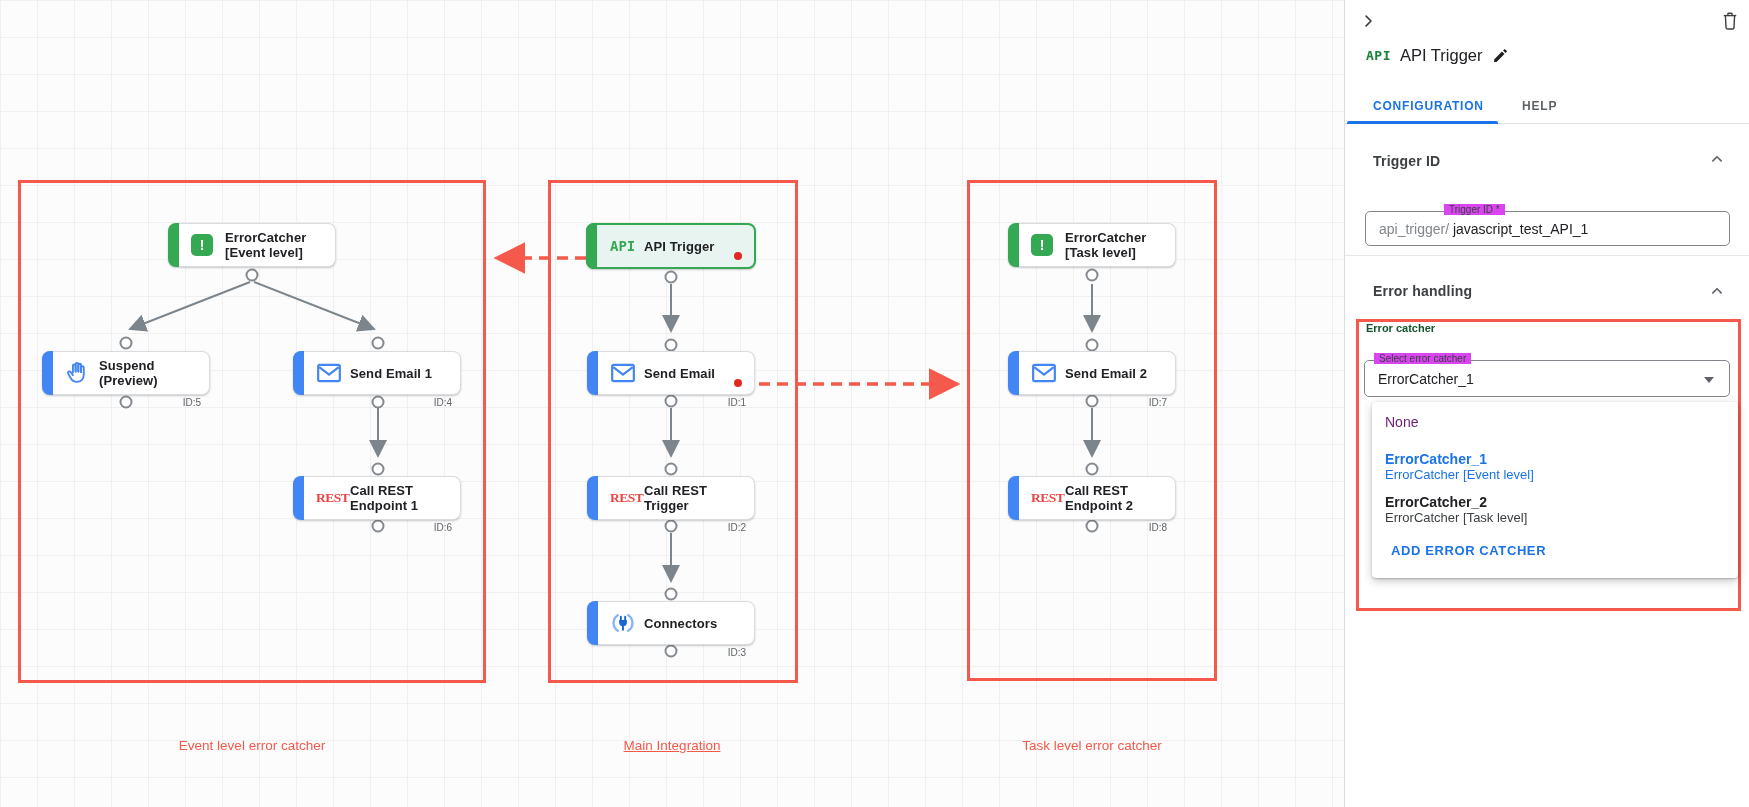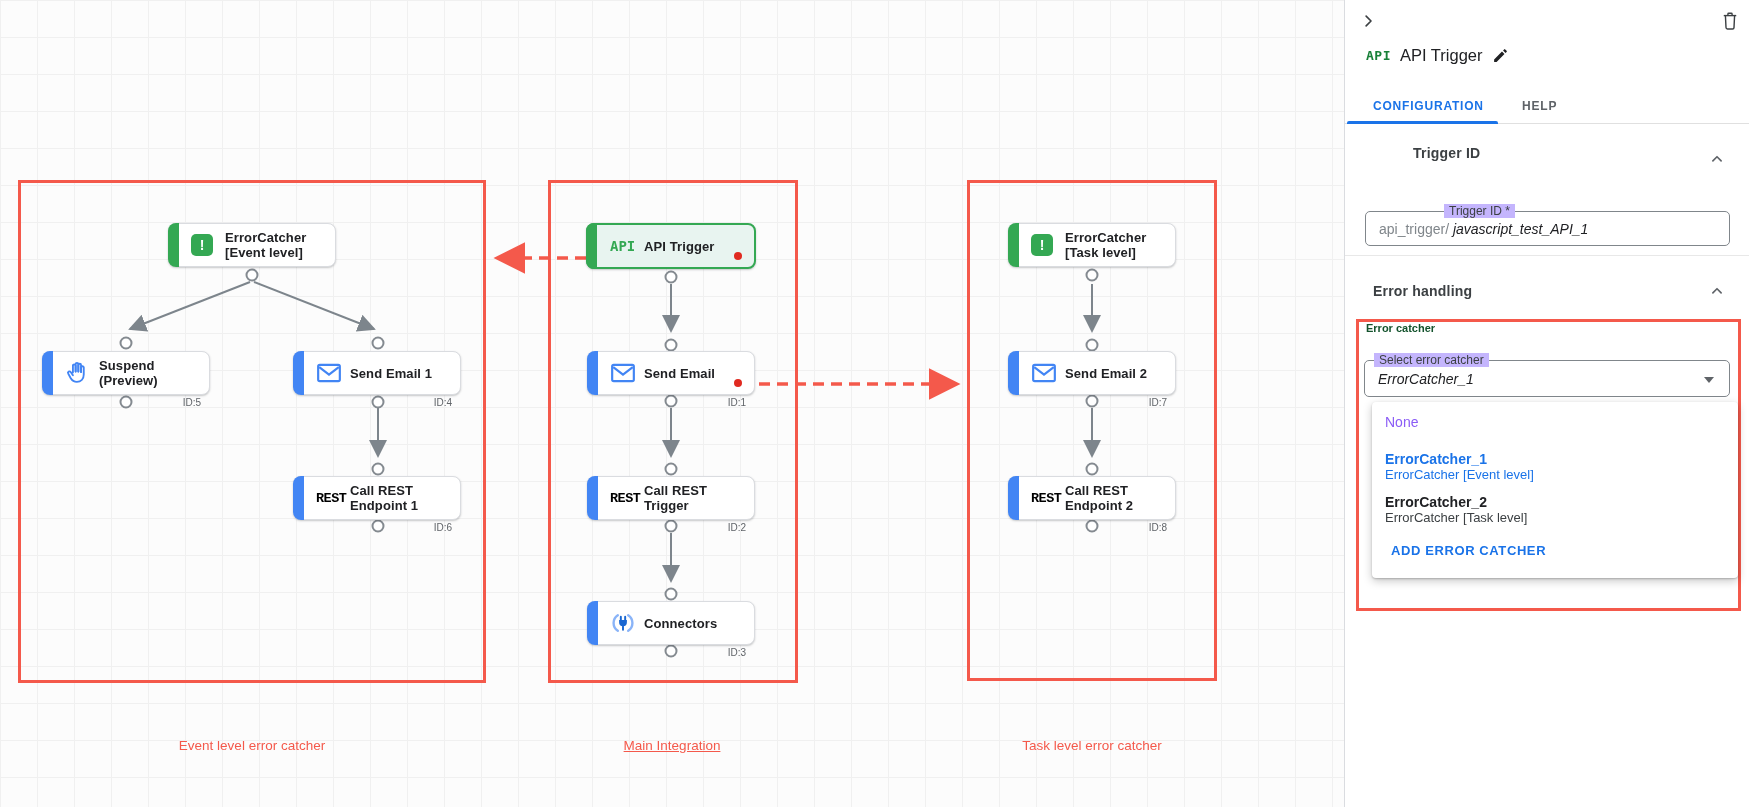--- a/index.html
+++ b/index.html
@@ -30,55 +30,55 @@
   .node .nicon { position:absolute; left:22px; top:50%; transform:translateY(-50%); display:flex; align-items:center; justify-content:center; }
   .node .labels { position:absolute; left:56px; top:0; bottom:0; display:flex; flex-direction:column; justify-content:center;
                   font-size:13px; font-weight:bold; color:#202124; line-height:15px; letter-spacing:.1px; }
   .node .idb { position:absolute; top:3px; right:8px; font-size:10px; color:#5f6368;margin-top:42px; }
   .node .err-dot { position:absolute; right:12px; bottom:7px; width:8px; height:8px; border-radius:50%; background:#e02a20; }
 
   .node.trigger { width:170px; height:46px; background:#e8f4f0; border:2px solid #34a853; }
   .node.trigger .bar { left:-2px; top:-2px; bottom:-2px; background:#34a853; }
 
   .glyph-api { font-family:"DejaVu Sans Mono", monospace; font-weight:bold; font-size:14px; color:#34a853; }
-  .glyph-rest { font-family:Liberation Mono, monospace; font-weight:bold; font-size:13.5px; letter-spacing:-.5px; color:#000000; }
+  .glyph-rest { font-family:Liberation Serif, serif; font-weight:bold; font-size:13.5px; letter-spacing:-.5px; color:#ef4444; }
   .err-sq { width:22px; height:22px; border-radius:5px; background:#34a853; color:#fff; font-size:14px; font-weight:bold;
             display:flex; align-items:center; justify-content:center; }
 
   
   .panel { position:absolute; left:1344px; top:0; width:405px; height:807px; background:#fff; border-left:1px solid #dadce0; }
   .icon-btn { position:absolute; background:none; border:none; cursor:pointer; padding:0; }
   .p-title-row { position:absolute; left:21px; top:46px; display:flex; align-items:center; gap:9px; }
   .p-logo { font-family:"DejaVu Sans Mono", monospace; font-weight:bold; font-size:13px; color:#188038; letter-spacing:.5px; }
   .p-title { font-size:16.5px; color:#202124; }
   .tabs { position:absolute; left:0; top:95px; width:100%; height:30px; }
   .tab { position:absolute; top:4px; font-size:12px; font-weight:bold; letter-spacing:.8px; background:none; border:none; cursor:pointer; }
   .tab.active { color:#1a73e8; }
   .tab.inactive { color:#5f6368; }
   .tab-underline { position:absolute; left:2px; top:26px; width:151px; height:3px; background:#1a73e8; border-radius:2px 2px 0 0; }
   .tabs-divider { position:absolute; left:0; top:28px; width:100%; height:1px; background:#e0e0e0; }
   .sec-head { position:absolute; left:28px; font-size:14px; font-weight:bold; color:#3c4043; letter-spacing:.2px; }
   .sec-chev { position:absolute; right:22px; }
   .divider { position:absolute; left:0; width:100%; height:1px; background:#e8e8e8; }
 
   .outlined-field { position:absolute; border:1px solid #80868b; border-radius:5px; background:#fff; }
-  .float-label { position:absolute; top:-8px; font-size:12px; color:#3c4043; background:#c4b5fd; padding:0 5px; white-space:nowrap; }
+  .float-label { position:absolute; top:-8px; font-size:10px; color:#3c4043; background:#d946ef; padding:0 5px; white-space:nowrap; }
   .field-text { position:absolute; left:13px; top:50%; transform:translateY(-50%); font-size:14px; white-space:nowrap; }
   .pfx { color:#80868b; }
-  .val { color:#202124;font-style:italic; }
+  .val { color:#202124; }
   .sel-arrow { position:absolute; right:15px; top:50%; margin-top:-2px; width:0; height:0;
                border-left:5.5px solid transparent; border-right:5.5px solid transparent; border-top:6px solid #5f6368; }
 
   .red-rect { position:absolute; left:11px; top:319px; width:385px; height:292px; border:3px solid #f4594b; }
   .ec-label { position:absolute; left:21px; top:322px; font-size:11px; font-weight:bold; color:#14532d; }
 
   .menu { position:absolute; left:27px; top:402px; width:366px; height:176px; background:#fff; border-radius:4px;
           box-shadow:0 1px 2px rgba(0,0,0,.22), 0 3px 10px rgba(0,0,0,.22); }
   .menu-item { position:absolute; left:13px; font-size:14px; cursor:pointer; }
-  .mi-none { top:12px; color:#8b5cf6; }
+  .mi-none { top:12px; color:#701a75; }
   .mi-name { font-weight:bold; }
   .mi-blue { color:#1a73e8; }
   .mi-dark { color:#202124; }
   .mi-sub { font-size:13px; font-weight:normal; }
   .mi-sub-gray { color:#3c4043; }
   .add-btn { position:absolute; left:19px; top:141px; font-size:13px; font-weight:bold; color:#1a73e8;
              letter-spacing:.6px; background:none; border:none; cursor:pointer; }
 </style>
 </head>
 <body>
@@ -317,21 +317,21 @@
       </button>
     </div>
 
     <div class="tabs">
       <button class="tab active" style="left:28px;">CONFIGURATION</button>
       <button class="tab inactive" style="left:177px;">HELP</button>
       <div class="tabs-divider"></div>
       <div class="tab-underline"></div>
     </div>
 
-    <div class="sec-head" style="top:145px;margin-left:40px;">Trigger ID</div>
+    <div class="sec-head" style="top:153px;">Trigger ID</div>
     <button class="icon-btn sec-chev" style="top:150px; width:20px; height:20px;">
       <svg width="18" height="18" viewBox="0 0 24 24" fill="none" stroke="#5f6368" stroke-width="2.2" stroke-linecap="round" stroke-linejoin="round">
         <path d="M6.5 14.5 L12 9 L17.5 14.5"></path>
       </svg>
     </button>
 
     <div class="outlined-field" style="left:20px; top:211px; width:365px; height:35px;">
       <span class="float-label" style="left:78px;">Trigger ID *</span>
       <span class="field-text">
         <span class="pfx">api_trigger/</span>

